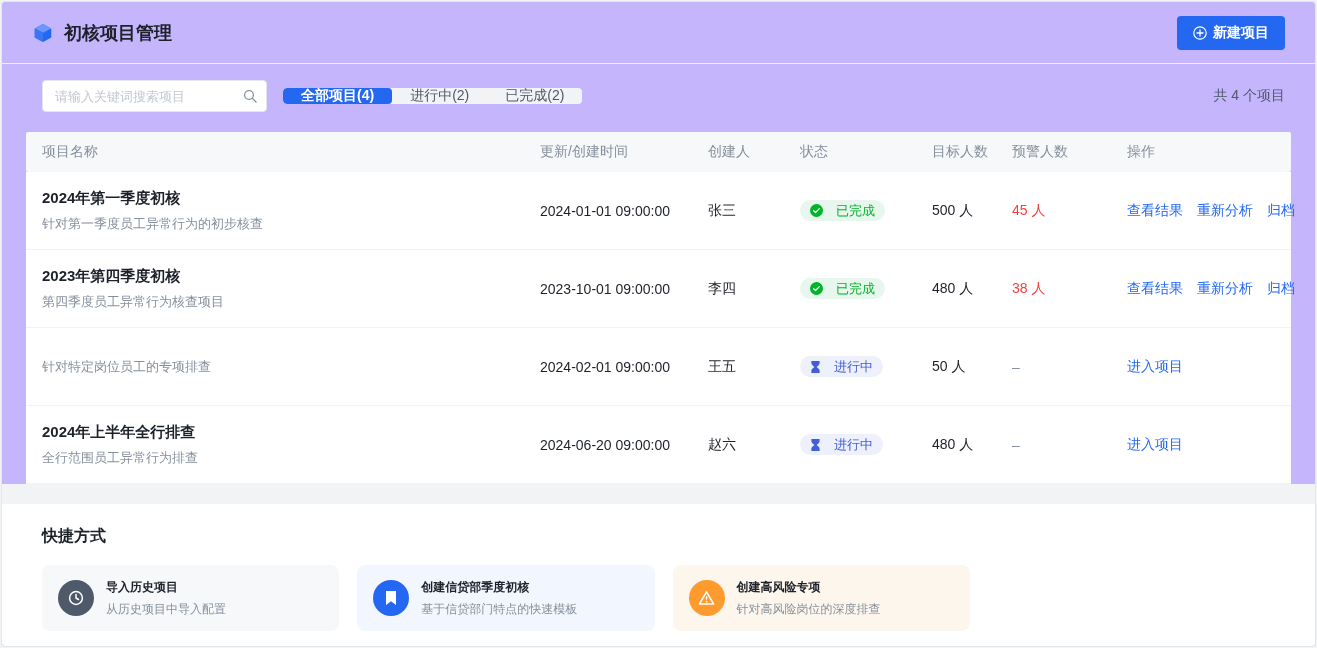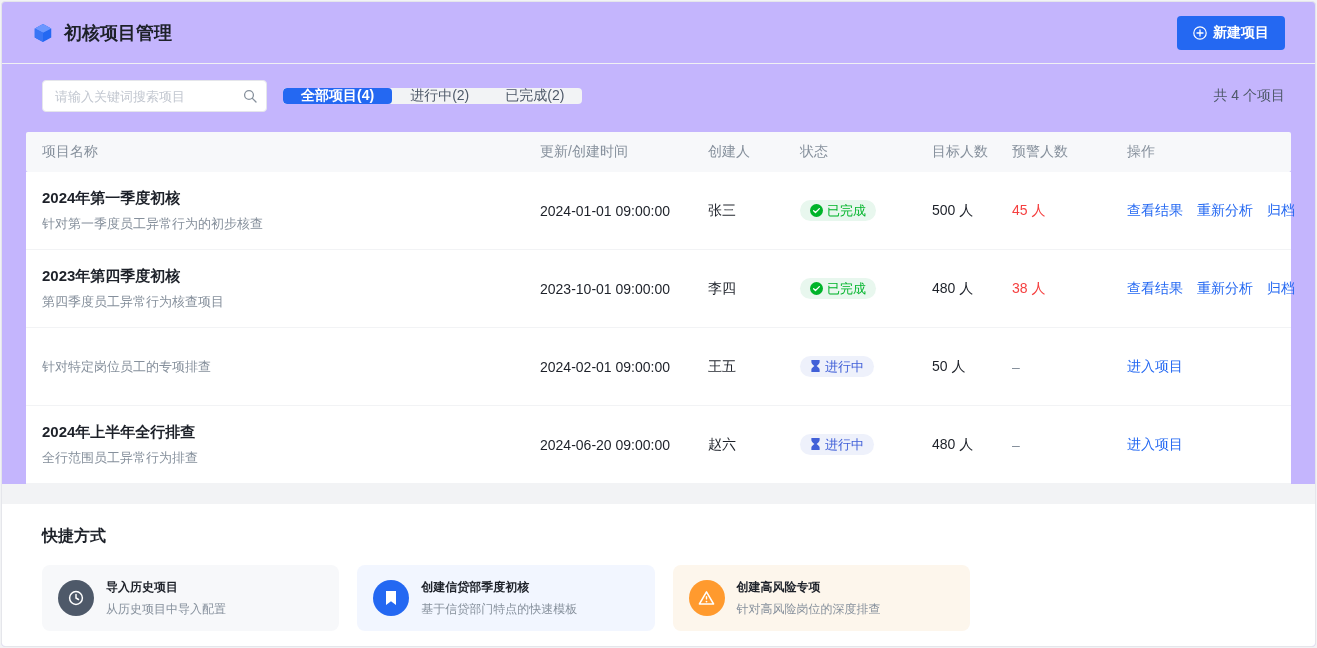--- a/index.html
+++ b/index.html
@@ -86,21 +86,21 @@
   .trow {
     min-height: 78px;
     border-bottom: 1px solid #f2f3f5;
     background: #fff;
   }
   .cell { font-size: 14px; color: #1d2129; }
   .name-cell { display: flex; flex-direction: column; justify-content: center; gap: 7px; padding: 14px 0; }
   .proj-name { font-size: 15px; font-weight: bold; color: #1d2129; }
   .proj-desc { font-size: 13px; color: #86909c; }
   .badge {
-    display: inline-flex; align-items: flex-start; gap: 4px;
+    display: inline-flex; align-items: center; gap: 13px;
     padding: 4px 10px; border-radius: 999px;
     font-size: 13px; line-height: 1;
   }
   .badge.done { background: #e8f7ee; color: #00b42a; }
   .badge.progress { background: #eef1fb; color: #4160d8; }
   .warn { color: #f53f3f; }
   .dash { color: #86909c; }
   .actions { display: flex; gap: 14px; }
   .actions a { color: #2468f2; font-size: 14px; text-decoration: none; cursor: pointer; white-space: nowrap; }
 

